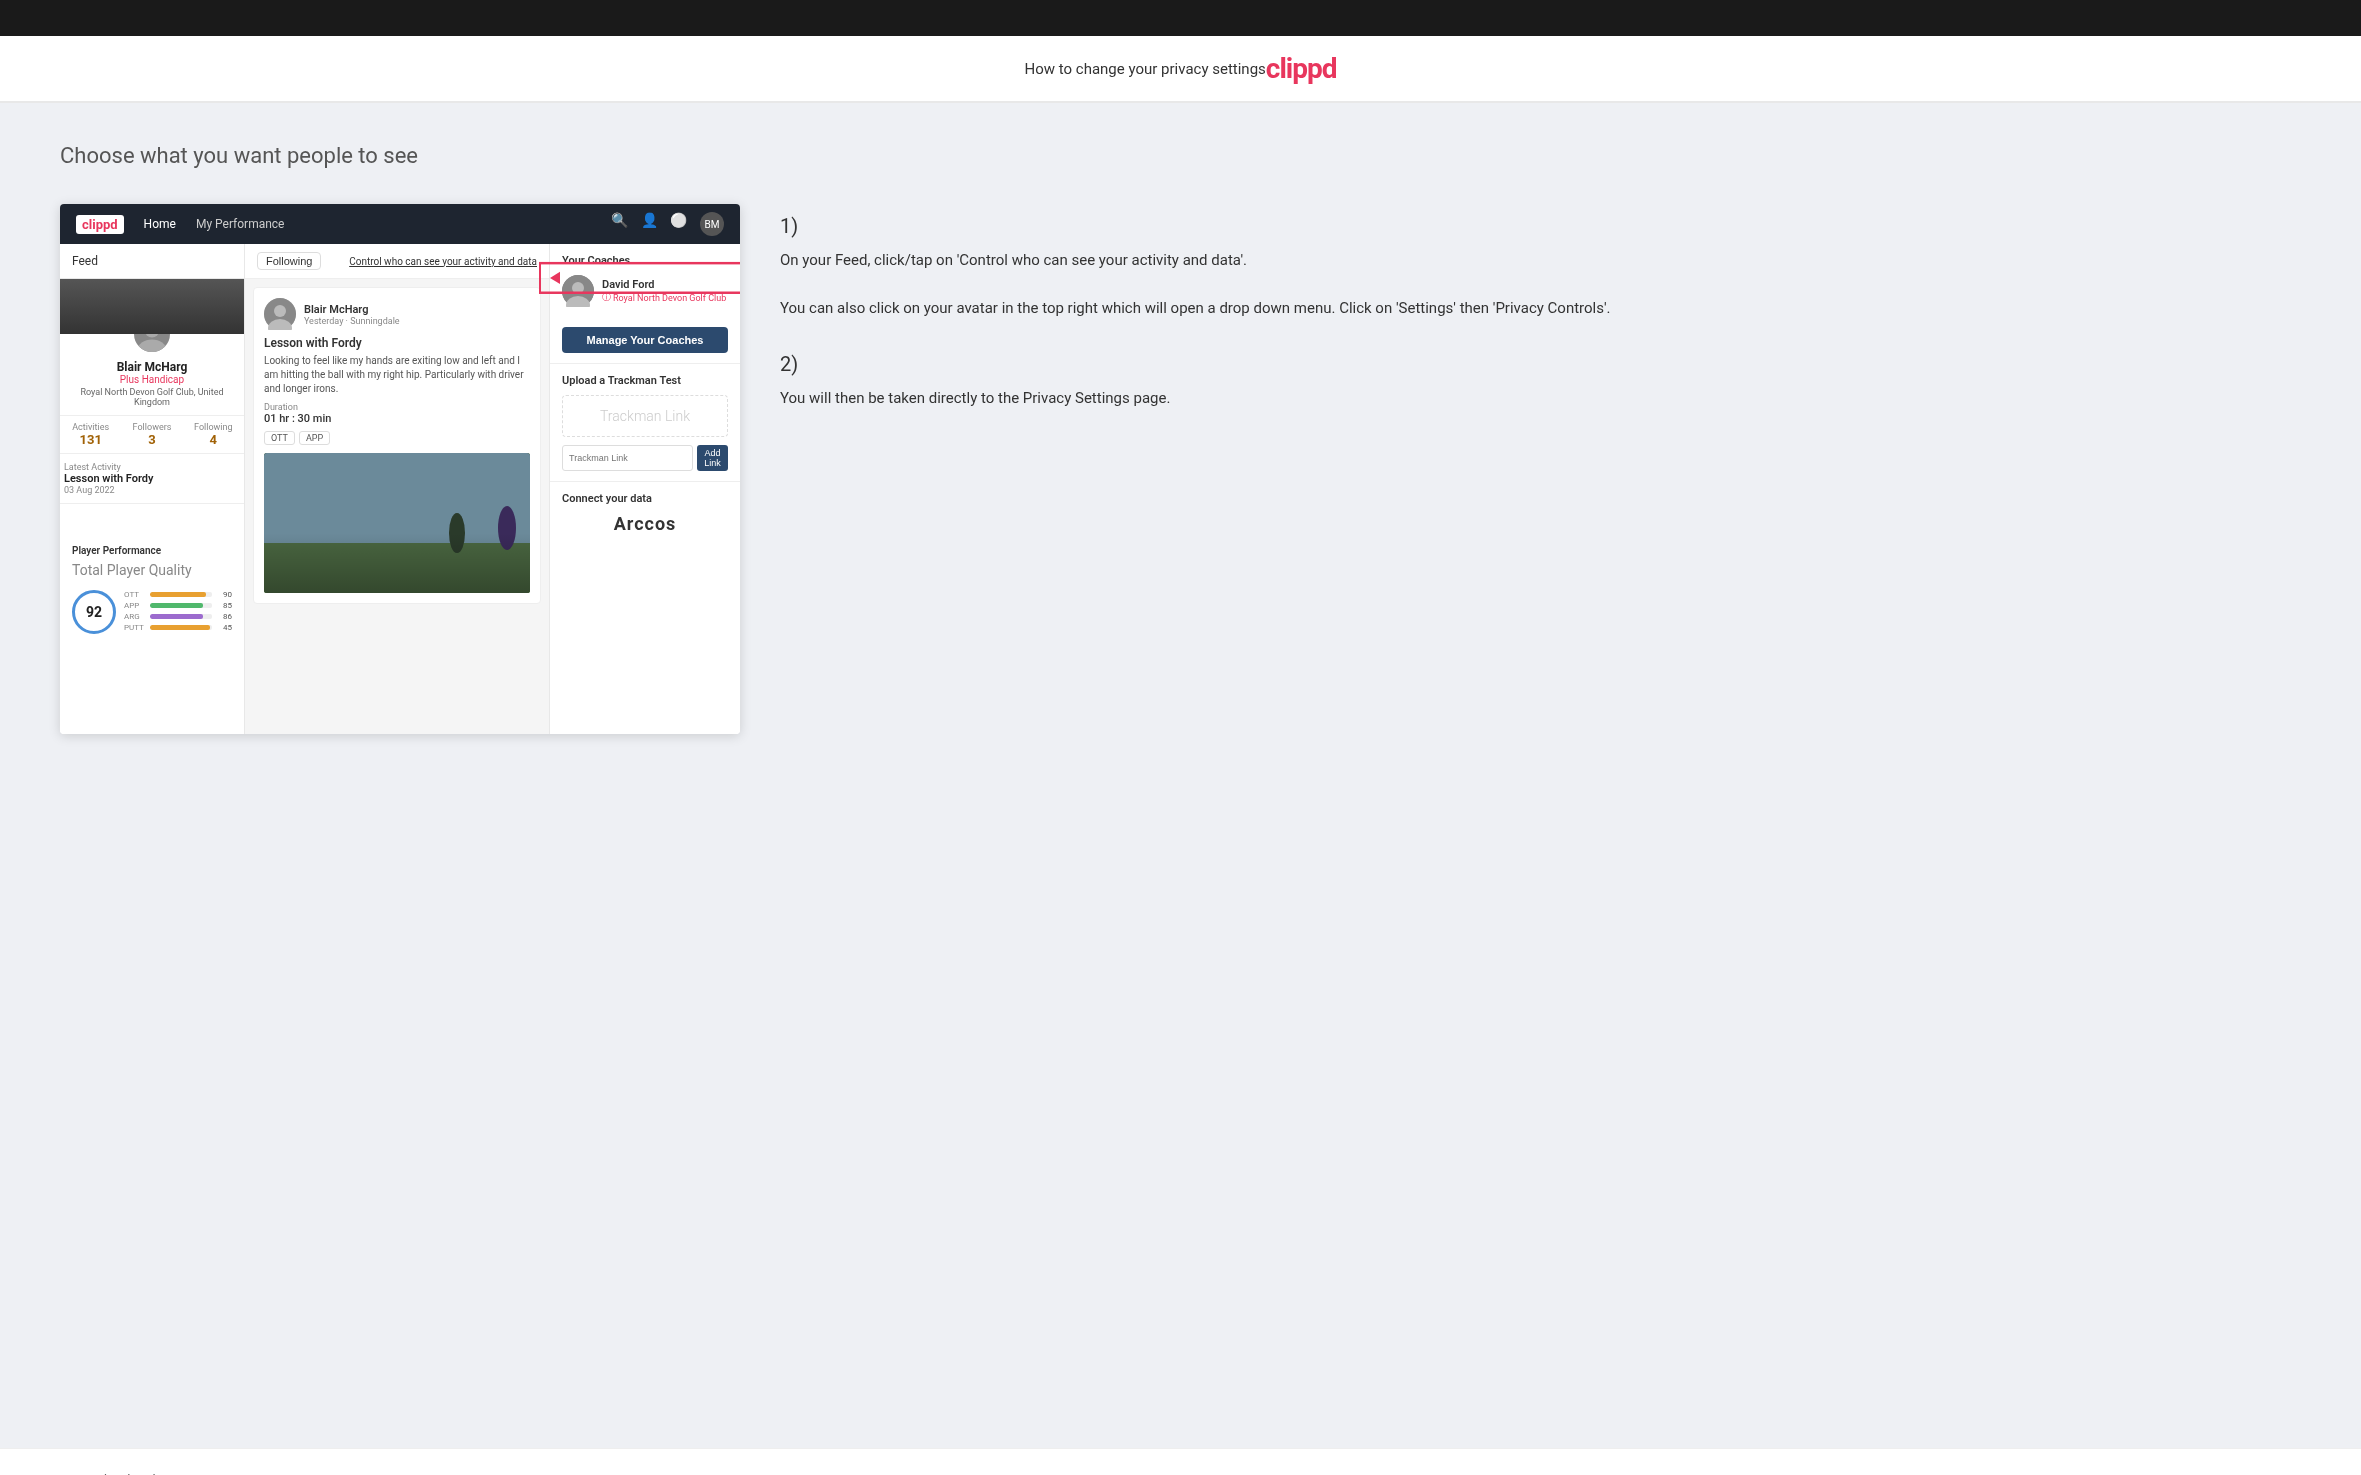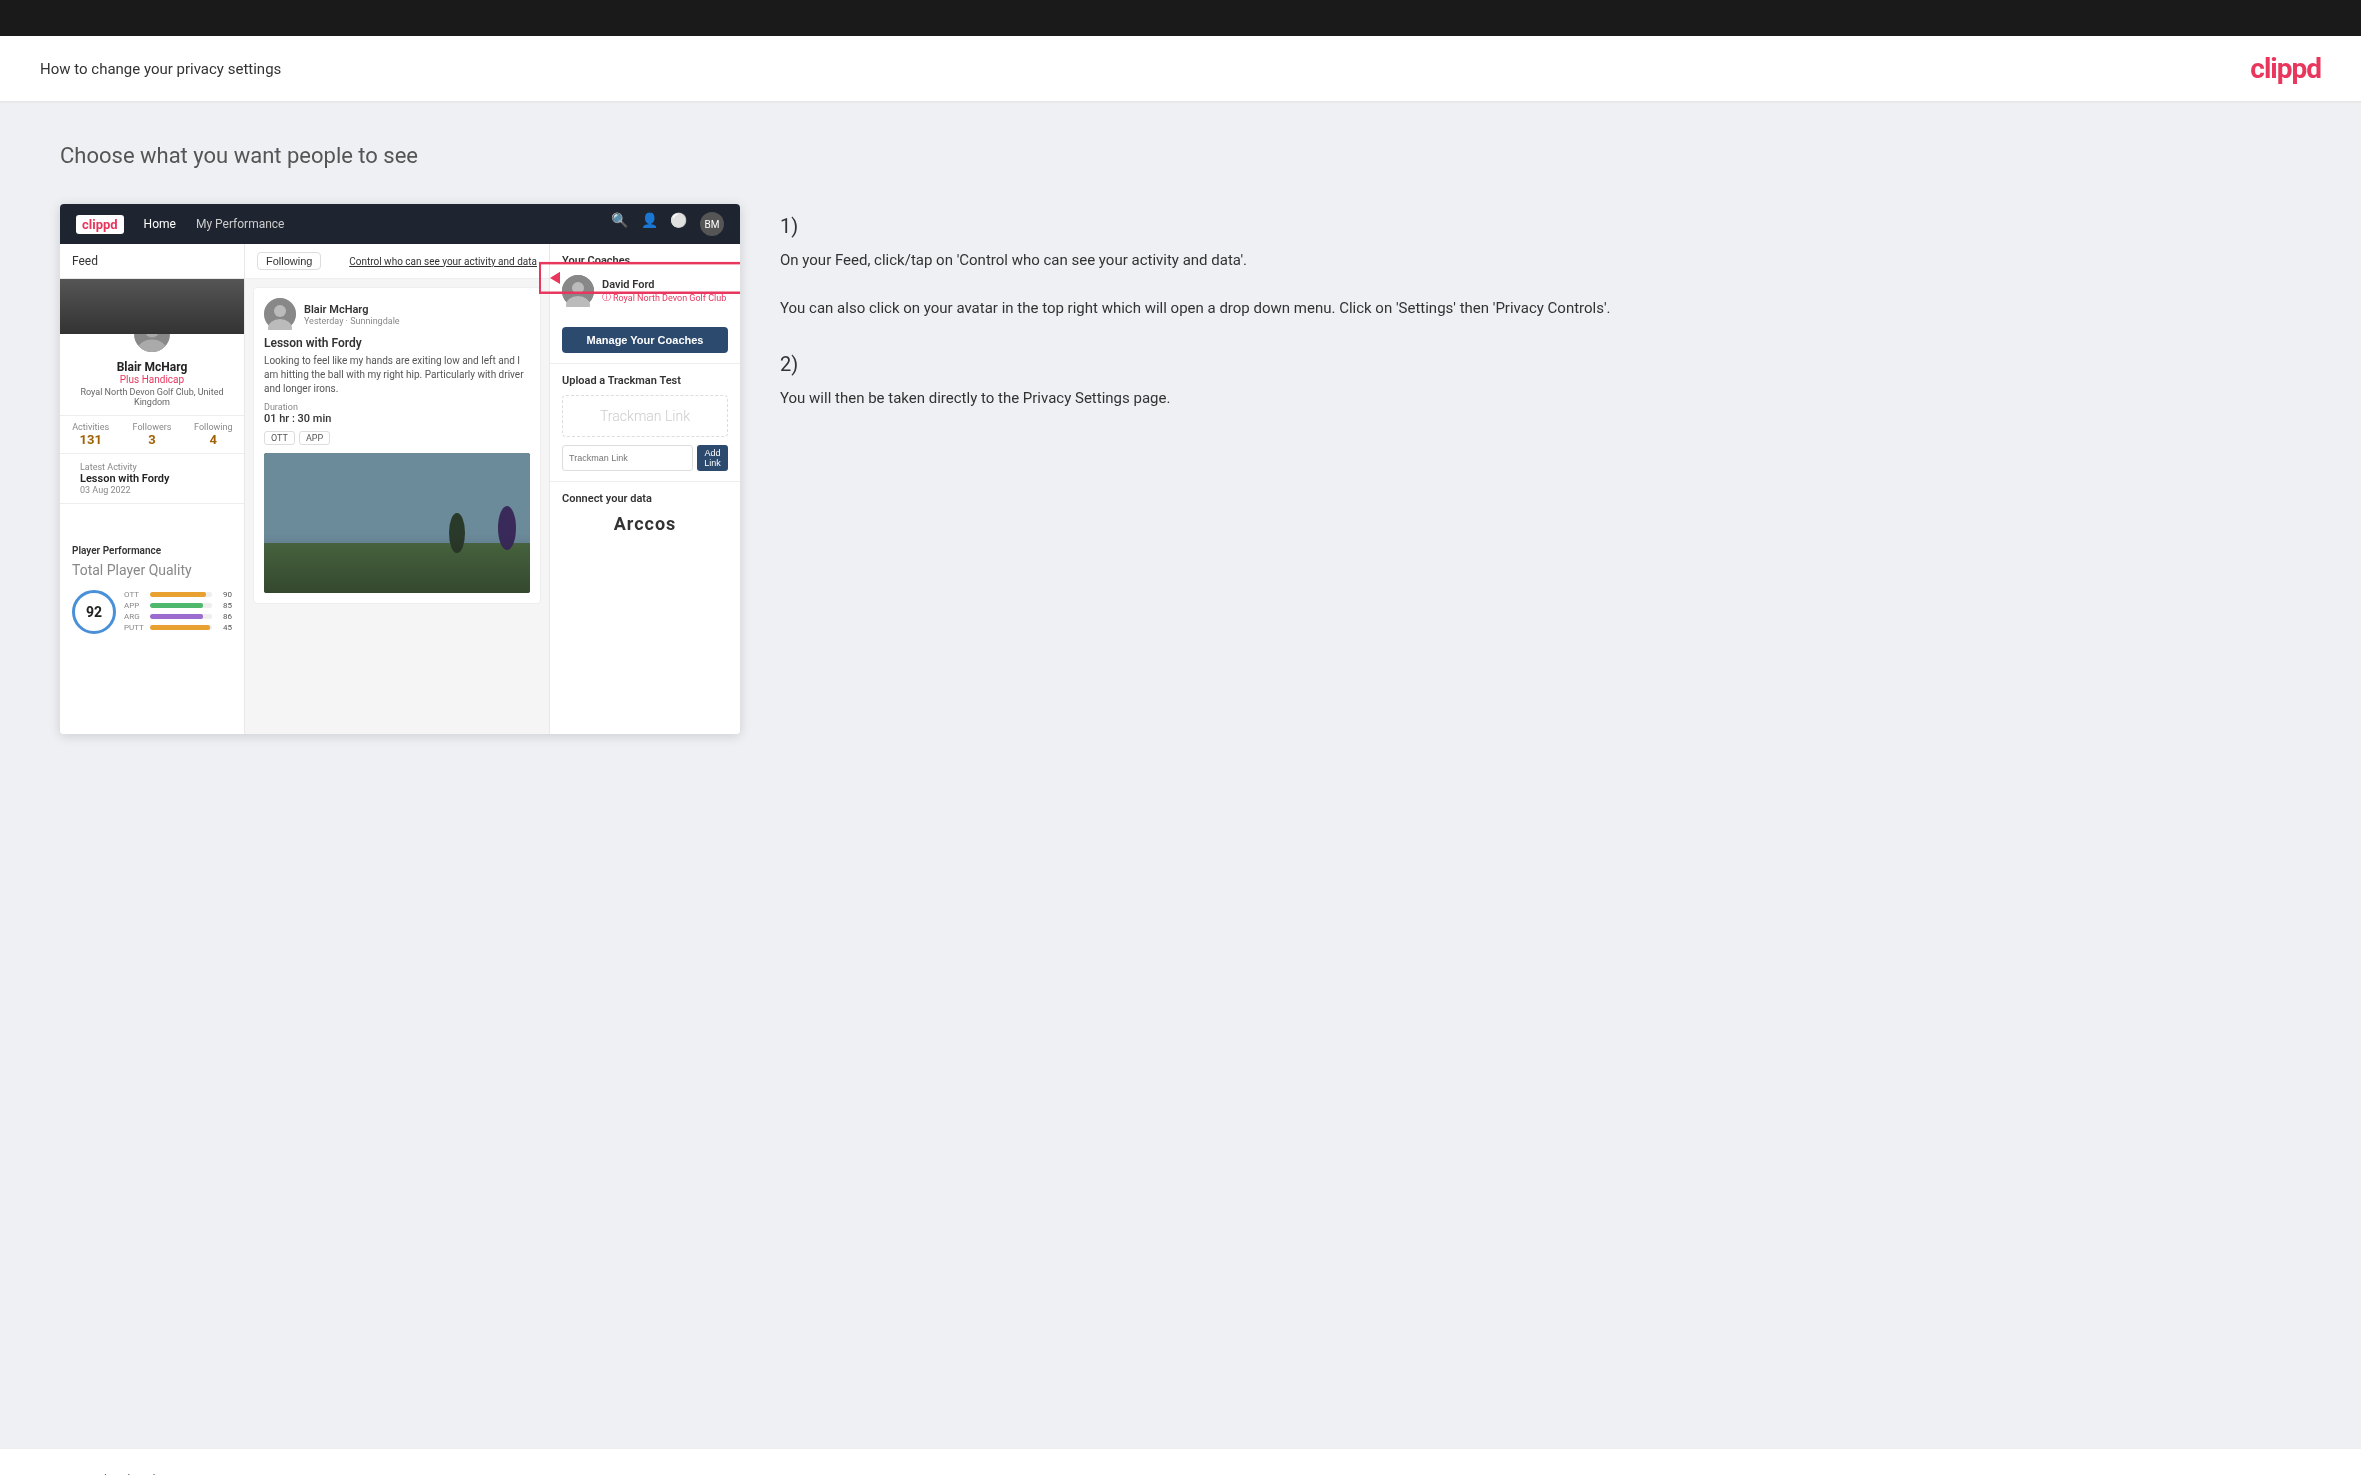--- a/index.html
+++ b/index.html
@@ -13,21 +13,21 @@
     .top-bar {
       background: #1a1a1a;
       height: 36px;
       width: 100%;
     }
 
     
     .site-header {
       display: flex;
       align-items: center;
-      justify-content: space-between;
+      justify-content: center;
       padding: 16px 40px;
       border-bottom: 2px solid #e8e8e8;
     }
     .site-header .page-title-text {
       font-size: 15px;
       color: #333;
     }
     .logo {
       font-size: 28px;
       font-weight: 700;
@@ -191,21 +191,21 @@
     .profile-stat-label {
       font-size: 9px;
       color: #888;
     }
     .profile-stat-value {
       font-size: 13px;
       font-weight: 700;
       color: #a16207;
     }
     .latest-activity {
-      padding: 8px 20px;
+      padding: 8px 4px;
     }
     .latest-label {
       font-size: 9px;
       color: #888;
     }
     .latest-title {
       font-size: 11px;
       font-weight: 600;
       color: #222;
     }

